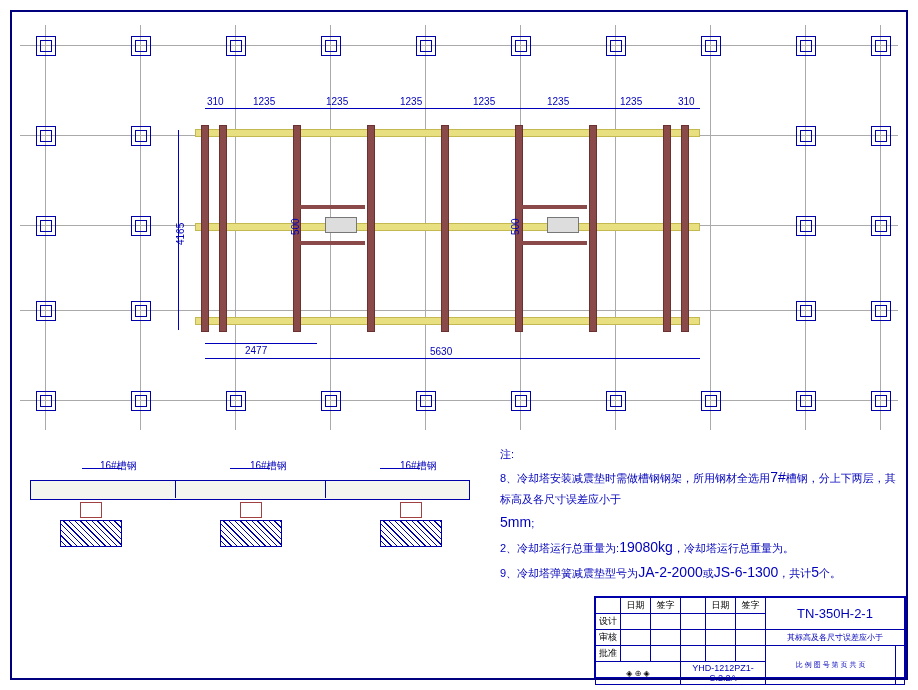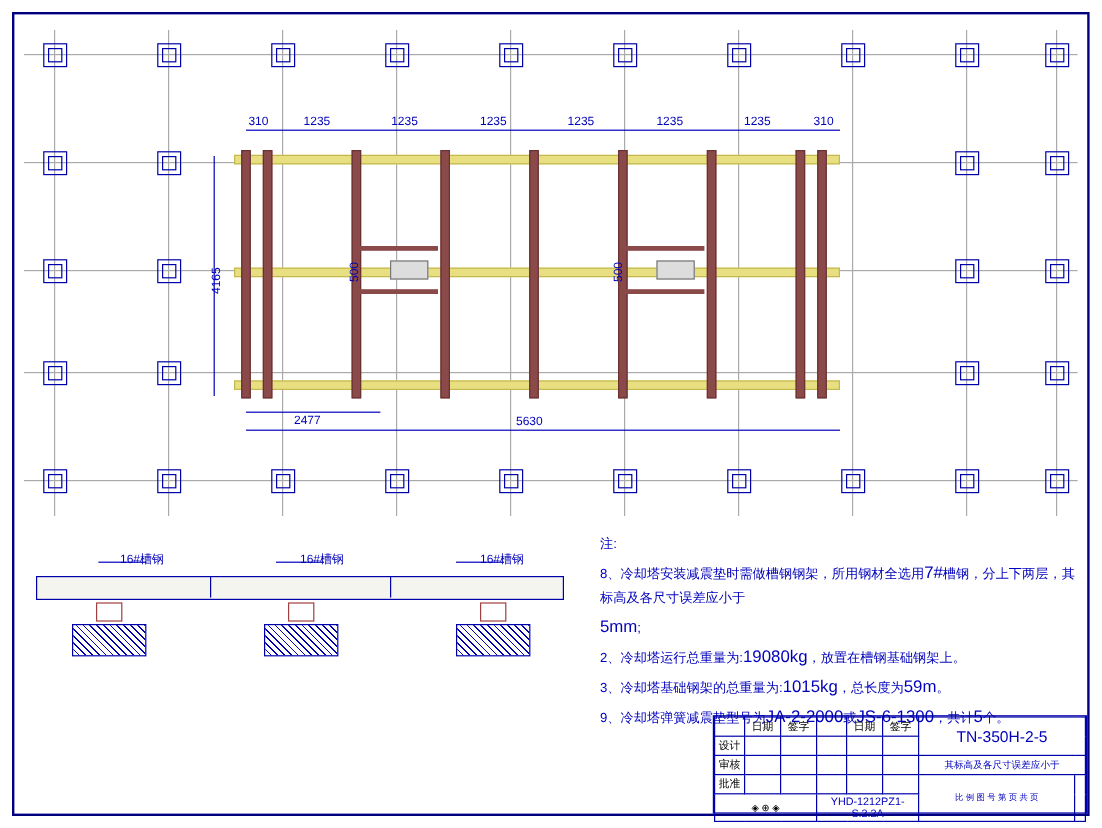--- a/index.html
+++ b/index.html
@@ -214,36 +214,35 @@
   <div class="found" style="left:190px"></div>
   <div class="found" style="left:350px"></div>
 </div>
 
 <div class="notes">
   <div>注:</div>
   <div>
     <span>8、冷却塔安装减震垫时需做槽钢钢架，所用钢材全选用</span><span class="big">7#</span><span>槽钢，分上下两层，其标高及各尺寸误差应小于</span>
     <br><span class="big">5mm</span><span>;</span>
   </div>
-  <div><span>2、冷却塔运行总重量为:</span><span class="big">19080kg</span><span>，放置在槽钢基础钢架上。</span></div>
-  <div><span>3、冷却塔基础钢架的总重量为:</span><span class="big">1015kg</span><span>，总长度为</span><span class="big">59m</span><span>。</span></div>
+  <div><span>2、冷却塔运行总重量为:</span><span class="big">19080kg</span><span>，冷却塔运行总重量为。</span></div>
   <div><span>9、冷却塔弹簧减震垫型号为</span><span class="big">JA-2-2000</span><span>或</span><span class="big">JS-6-1300</span><span>，共计</span><span class="big">5</span><span>个。</span></div>
 </div>
 
 <div class="titleblk">
 <table>
 <tbody>
         <tr style="height:14px">
   <td style="width:20px"></td>
           <td style="width:25px">日期</td>
           <td style="width:25px">签字</td>
           <td style="width:20px"></td>
           <td style="width:25px">日期</td>
           <td style="width:25px">签字</td>
-  <td rowspan="2" colspan="2" style="font-size:13px;color:#00b">TN-350H-2-5</td>
+  <td rowspan="2" colspan="2" style="font-size:13px;color:#00b">TN-350H-2-1</td>
 </tr>
 <tr style="height:14px">
           <td>设计</td>
           <td></td>
           <td></td>
           <td></td>
           <td></td>
           <td></td>
         </tr>
 <tr style="height:14px">

